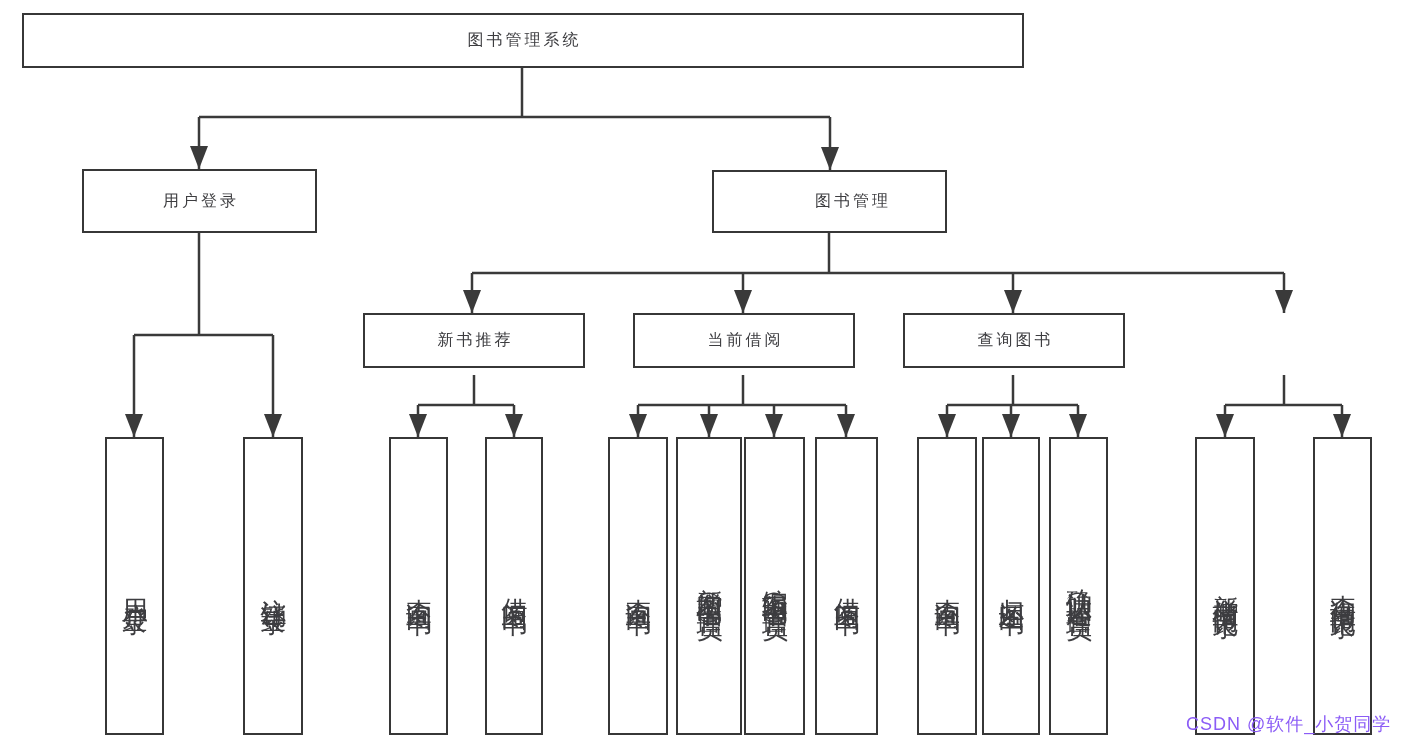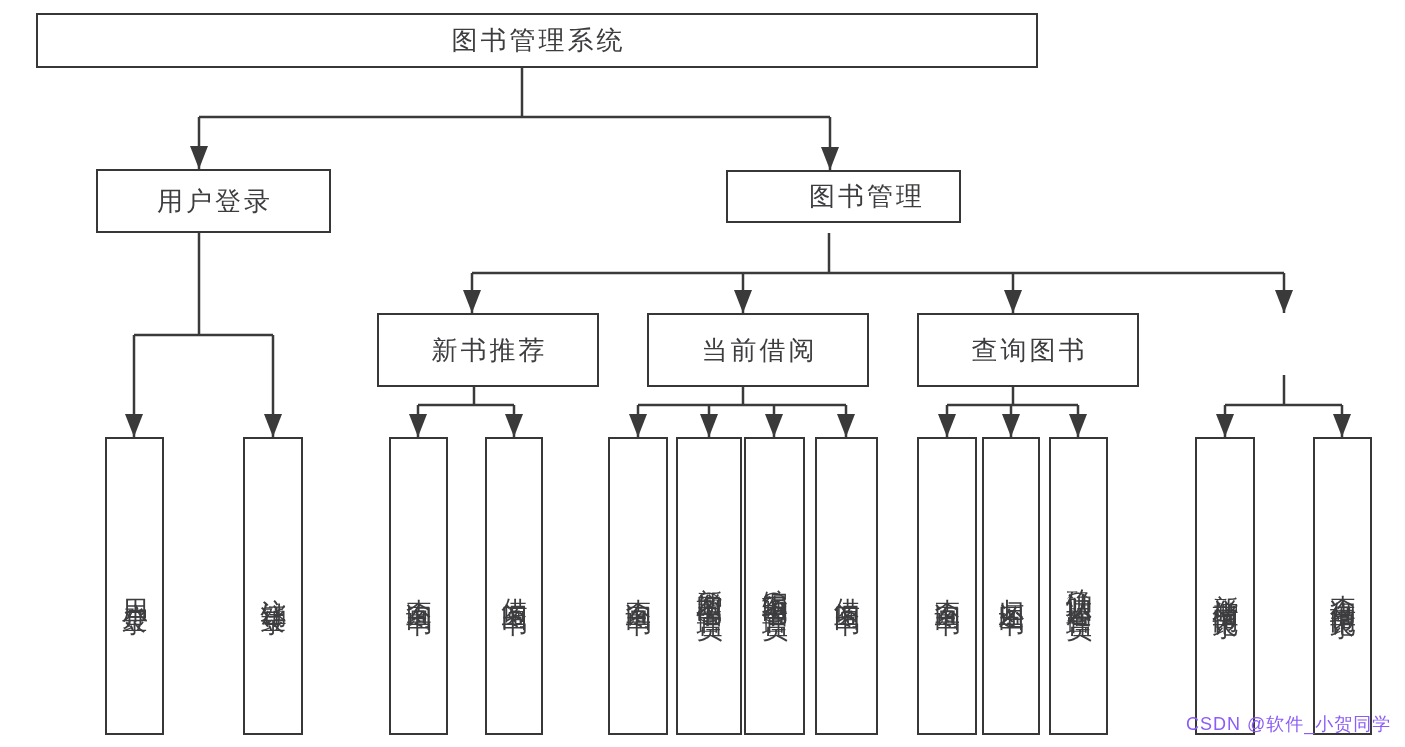--- a/index.html
+++ b/index.html
@@ -30,36 +30,35 @@
     position: absolute;
     box-sizing: border-box;
     border: 2px solid #373737;
     background: #ffffff;
     display: flex;
     align-items: center;
     justify-content: center;
     color: #3d3d40;
   }
   .hnode {
-    font-size: 26px;
+    font-size: 16px;
     letter-spacing: 3px;
     text-indent: 3px; 
     white-space: nowrap;
-    margin-left: 14px;
   }
   .leaf span {
     writing-mode: vertical-rl;
     font-size: 26px;
     letter-spacing: 4px;
     line-height: 1.15;
     color: #3d3d40;
   }
   
   .l2 { top: 169px; height: 64px; width: 235px; }
-  .l3 { top: 313px; height: 74px; width: 222px; }
+  .l3 { top: 313px; height: 55px; width: 222px; }
   .leaf { top: 437px; height: 298px; }
   #watermark {
     position: absolute;
     left: 1186px;
     top: 712px;
     font-size: 18px;
     letter-spacing: 1px;
     color: #8b5cf6;
     white-space: nowrap;
     z-index: 5;
@@ -114,21 +113,21 @@
 
     <line x1="1284" y1="375" x2="1284" y2="405"></line>
     <line x1="1225" y1="405" x2="1342" y2="405"></line>
     <line x1="1225" y1="405" x2="1225" y2="437" marker-end="url(#arr)"></line>
     <line x1="1342" y1="405" x2="1342" y2="437" marker-end="url(#arr)"></line>
   </svg>
 
   <div class="node hnode" style="left:22px; top:13px; width:1002px; height:55px;">图书管理系统</div>
 
   <div class="node hnode l2" style="left:82px;">用户登录</div>
-  <div class="node hnode l2" style="left:712px; top:170px; height:53px;padding-left:44px;">图书管理</div>
+  <div class="node hnode l2" style="left:712px; top:170px; height:63px;padding-left:44px;">图书管理</div>
 
   <div class="node hnode l3" style="left:363px;">新书推荐</div>
   <div class="node hnode l3" style="left:633px;">当前借阅</div>
   <div class="node hnode l3" style="left:903px;">查询图书</div>
 
   <div class="node leaf" style="left:105px; width:59px;">
     <span>用户登录</span>
   </div>
   <div class="node leaf" style="left:243px; width:60px;">
     <span>注销登录</span>

